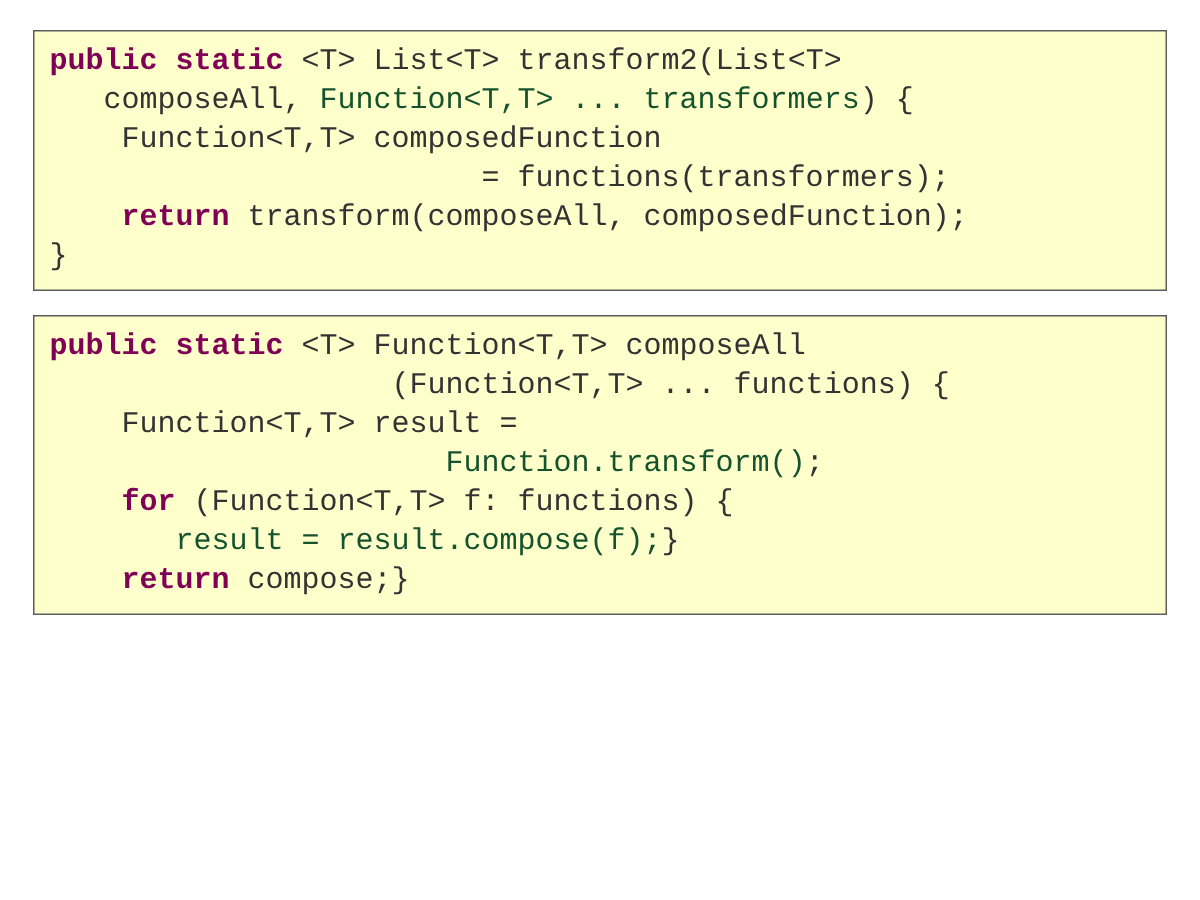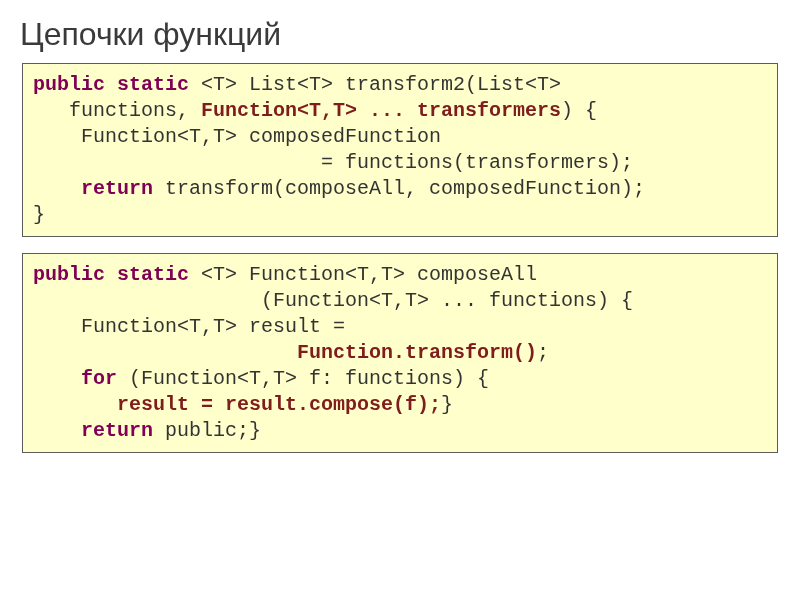--- a/index.html
+++ b/index.html
@@ -39,38 +39,37 @@
     border: 1px solid #5c5c5c;
     padding: 8px 10px;
     margin: 10px 2px 16px 2px;
     font-family: Consolas, "Courier New", monospace;
     font-size: 20px;
     line-height: 1.3;
     white-space: pre;
     color: #333333;
   }
   .kw  { color: #7f0055; font-weight: bold; }   
-  .blue{ color: #7f1d1d; font-weight: bold; }                                       
+  .blue{ color: #14532d; }                                       
 </style>
 </head>
 <body>
 
 <div class="slide">
 
-  <h1 class="title">Цепочки функций</h1>
 
 
   <div class="codebox"><span class="kw">public static</span><span> &lt;T&gt; List&lt;T&gt; transform2(List&lt;T&gt;</span>
-<span>   functions, </span><span class="blue">Function&lt;T,T&gt; ... transformers</span><span>) {</span>
+<span>   composeAll, </span><span class="blue">Function&lt;T,T&gt; ... transformers</span><span>) {</span>
 <span>    Function&lt;T,T&gt; composedFunction</span>
 <span>                        = functions(transformers);</span>
 <span class="kw">    return</span><span> transform(composeAll, composedFunction);</span>
 <span>}</span></div>
 
   <div class="codebox"><span class="kw">public static</span><span> &lt;T&gt; Function&lt;T,T&gt; composeAll</span>
 <span>                   (Function&lt;T,T&gt; ... functions) {</span>
 <span>    Function&lt;T,T&gt; result =</span>
 <span>                      </span><span class="blue">Function.transform()</span><span>;</span>
 <span class="kw">    for</span><span> (Function&lt;T,T&gt; f: functions) {</span>
 <span>       </span><span class="blue">result = result.compose(f);</span><span>}</span>
-<span class="kw">    return</span><span> public;}</span></div>
+<span class="kw">    return</span><span> compose;}</span></div>
 
 </div>
 
 </body></html>

